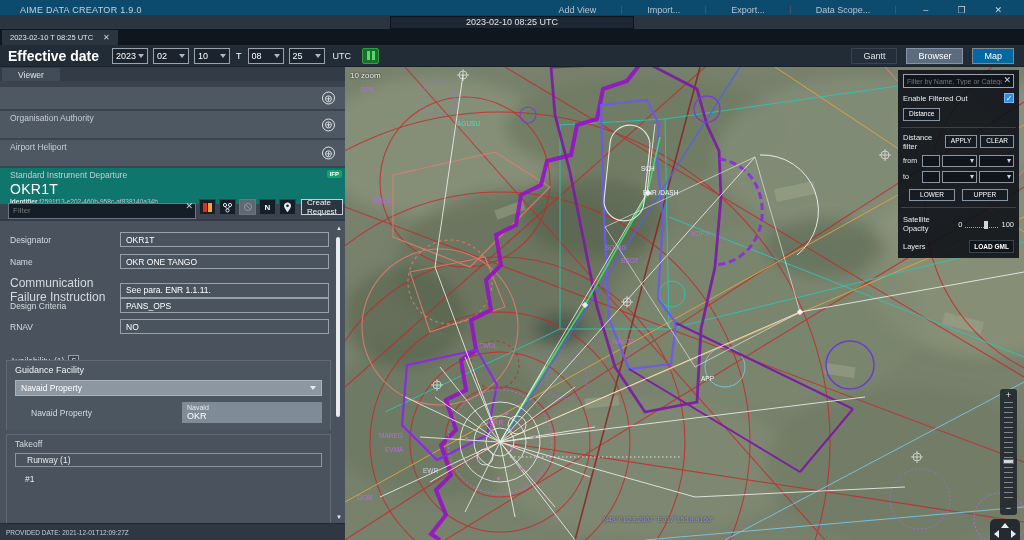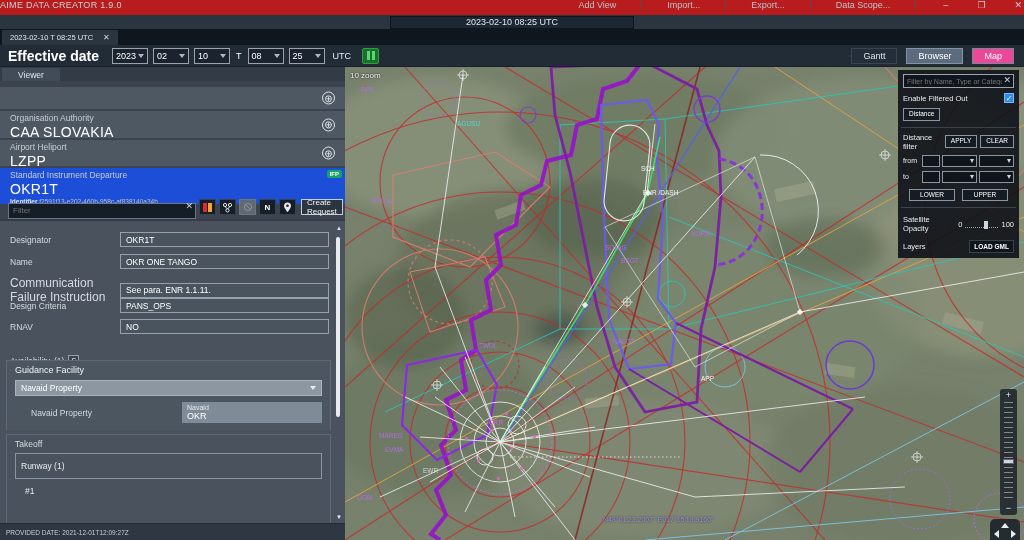--- a/index.html
+++ b/index.html
@@ -1,21 +1,21 @@
 <!DOCTYPE html>
 <html><head>
 <meta charset="utf-8">
 <style>
   html,body{margin:0;padding:0;background:#1a1f26;}
   body{width:1024px;height:540px;overflow:hidden;font-family:"Liberation Sans",sans-serif;}
   *{box-sizing:border-box;}
   .app{position:relative;width:1024px;height:540px;background:#333c47;color:#dfe5ea;}
 
   
-  .titlebar{height:15px;background:#b91c1c;display:flex;align-items:flex-start;padding:0 0;}
+  .titlebar{height:15px;background:#0c4a6e;display:flex;align-items:flex-end;padding:0 20px;}
   .apptitle{font-size:9px;color:#c9d1d9;letter-spacing:.3px;}
   .menu{margin-left:auto;display:flex;gap:25px;align-items:center;font-size:9px;color:#b9c3cd;}
   .menu .sep{width:1px;height:8px;background:#46525e;}
   .winbtn{color:#cfd6dd;font-size:9px;line-height:9px;padding:0 2px;}
 
   
   .datetimebar{height:14px;background:#2b3540;display:flex;justify-content:center;align-items:center;}
   .dtbox{min-width:244px;text-align:center;background:#1d2733;border:1px solid #0f151c;font-size:9px;color:#dfe5ea;line-height:11px;padding:0 10px;}
 
   
@@ -28,21 +28,21 @@
   .efflabel{font-size:14px;font-weight:bold;color:#fff;margin-right:8px;}
   .dsel{width:36px;height:16px;background:#1a232e;border:1px solid #9aa4ae;display:flex;align-items:center;justify-content:space-between;padding:0 3px;font-size:9px;color:#fff;}
   .caret{width:0;height:0;border-left:3px solid transparent;border-right:3px solid transparent;border-top:4px solid #aeb8c2;}
   .tsep{font-size:9px;color:#fff;margin:0 1px;}
   .utclab{font-size:9px;color:#e8ecef;margin-left:3px;}
   .pausebtn{width:17px;height:16px;background:#1c6e2e;border:1px solid #2f9e44;border-radius:2px;display:flex;gap:2px;align-items:center;justify-content:center;margin-left:6px;}
   .pausebtn span{width:3px;height:9px;background:#57d96d;}
   .viewbtns{margin-left:auto;display:flex;gap:9px;margin-right:2px;}
   .vbtn{height:16px;padding:0 11px;font-size:9px;display:flex;align-items:center;border:1px solid #39434f;background:#242e3a;color:#dfe5ea;}
   .vbtn.lit{background:#5c6c7e;border-color:#8494a6;color:#fff;}
-  .vbtn.lit2{background:#ec4899;border-color:#7a8899;color:#fff;text-align:center;}
+  .vbtn.lit2{background:#0369a1;border-color:#7a8899;color:#fff;text-align:center;}
 
   
   .main{position:relative;height:473px;display:flex;}
 
   
   .sidebar{position:relative;width:345px;height:473px;background:#333b46;flex:none;}
   .viewertab{position:absolute;left:2px;top:1px;width:58px;height:13px;background:#414c58;color:#dfe5ea;font-size:8.5px;display:flex;align-items:center;justify-content:center;}
   .sbody{position:absolute;left:0;top:14px;right:0;bottom:17px;background:#3b434f;}
   .sec{position:absolute;left:0;right:0;background:#4e5863;padding:2px 10px;}
   .seclabel{font-size:8.5px;color:#c6cdd4;}
@@ -70,21 +70,21 @@
   .group{position:absolute;left:6px;right:14px;border:1px solid #5f6a76;border-bottom:none;background:#4c piece;}
   .group{background:#4c5661;}
   .gtitle{font-size:9px;color:#eef1f4;margin:4px 8px 0;}
   .gdrop{margin:5px 8px 0;height:16px;background:#8d97a2;border:1px solid #aab3bd;display:flex;align-items:center;justify-content:space-between;padding:0 5px;font-size:8.5px;color:#fff;}
   .gdrop .caret{border-top-color:#e8ecef;}
   .proprow{display:flex;align-items:flex-start;margin:6px 8px 0 24px;}
   .proplabel{font-size:8.5px;color:#d5dbe1;flex:1;padding-top:6px;}
   .valbox{width:140px;background:#7f8b97;padding:2px 5px;}
   .valtitle{font-size:7px;color:#e6eaee;}
   .valval{font-size:9px;color:#fff;}
-  .rwybox{margin:4px 8px 0;height:26px;border:1px solid #8b95a1;display:flex;align-items:center;padding:0 5px;font-size:8.5px;color:#e8ecef;}
+  .rwybox{margin:4px 8px 0;height:14px;border:1px solid #8b95a1;display:flex;align-items:center;padding:0 11px;font-size:8.5px;color:#e8ecef;}
   .hashrow{margin:7px 8px 0 18px;font-size:8.5px;color:#e8ecef;}
   .provbar{position:absolute;left:0;right:0;bottom:0;height:17px;background:#2e3742;font-size:6.5px;color:#c6cdd4;display:flex;align-items:center;padding-left:6px;border-top:1px solid #222a33;}
   .scrthumb{position:absolute;right:5px;width:4px;background:#e8ecef;border-radius:2px;}
   .scrarrow{position:absolute;right:3px;color:#e8ecef;font-size:6px;line-height:6px;}
 
   
   .map{position:relative;flex:1;overflow:hidden;background:#77816c;}
   .map svg{position:absolute;left:0;top:0;}
   .zoomlabel{position:absolute;left:5px;top:4px;font-size:8px;color:#f2f5f7;text-shadow:0 0 2px #000;}
   .coords{position:absolute;left:258px;top:449px;font-size:7px;color:#9d92e0;text-shadow:0 0 2px #1a1a2e;}
@@ -195,31 +195,29 @@
     <div class="sidebar">
       <div class="viewertab">Viewer</div>
       <div class="sbody"></div>
 
       <div class="sec" style="top:20px;height:22px;">
         <span class="plusicon">⊕</span>
       </div>
 
       <div class="sec" style="top:44px;height:27px;">
         <div class="seclabel">Organisation Authority</div>
-        <div class="secvalue">CAA SLOVAKIA</div>
         <span class="plusicon">⊕</span>
       </div>
 
       <div class="sec" style="top:73px;height:26px;">
         <div class="seclabel">Airport Heliport</div>
-        <div class="secvalue">LZPP</div>
         <span class="plusicon">⊕</span>
       </div>
 
-      <div class="sec" style="top:101px;height:36px;background:#1d4ed8;">
+      <div class="sec" style="top:101px;height:36px;background:#0f766e;">
         <span class="ifpbadge">IFP</span>
         <div class="seclabel">Standard Instrument Departure</div>
         <div class="secvalue">OKR1T</div>
         <div class="identline"><b>Identifier</b> <span>f2591f13-e202-460b-958c-af838140a34b</span></div>
       </div>
 
       <div class="filterrow" style="top:132px;">
         <span class="filterinput">
           <input placeholder="Filter" style="">
           <span class="clearx">✕</span>

